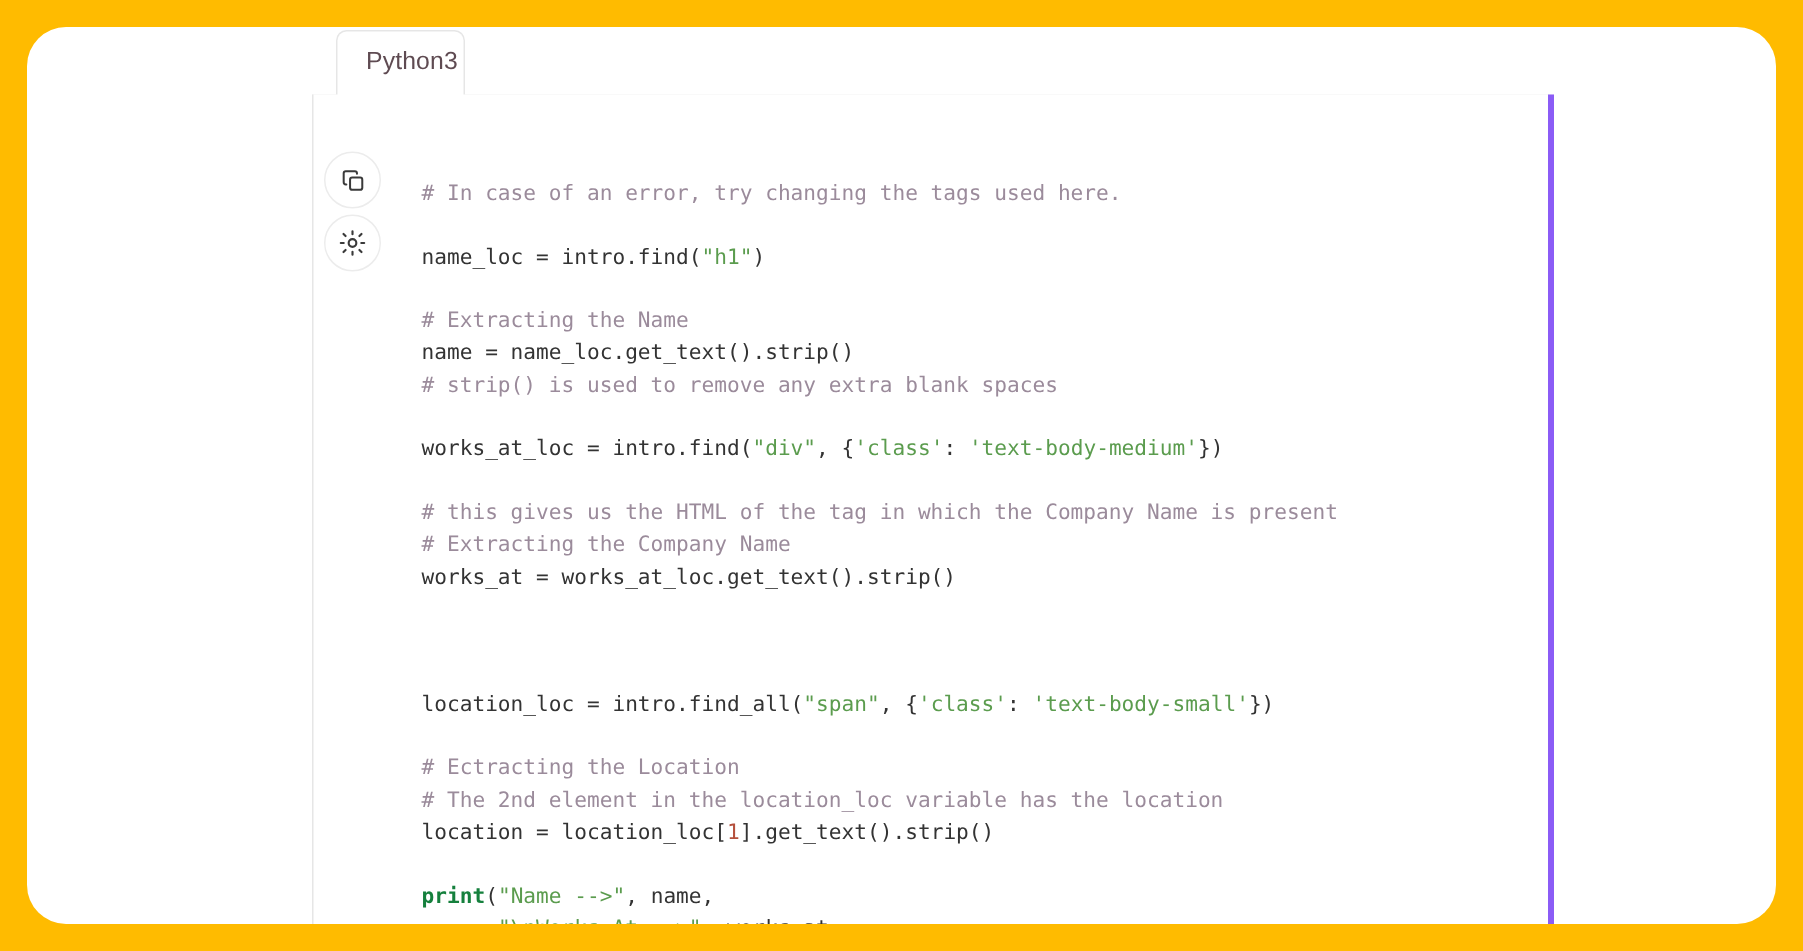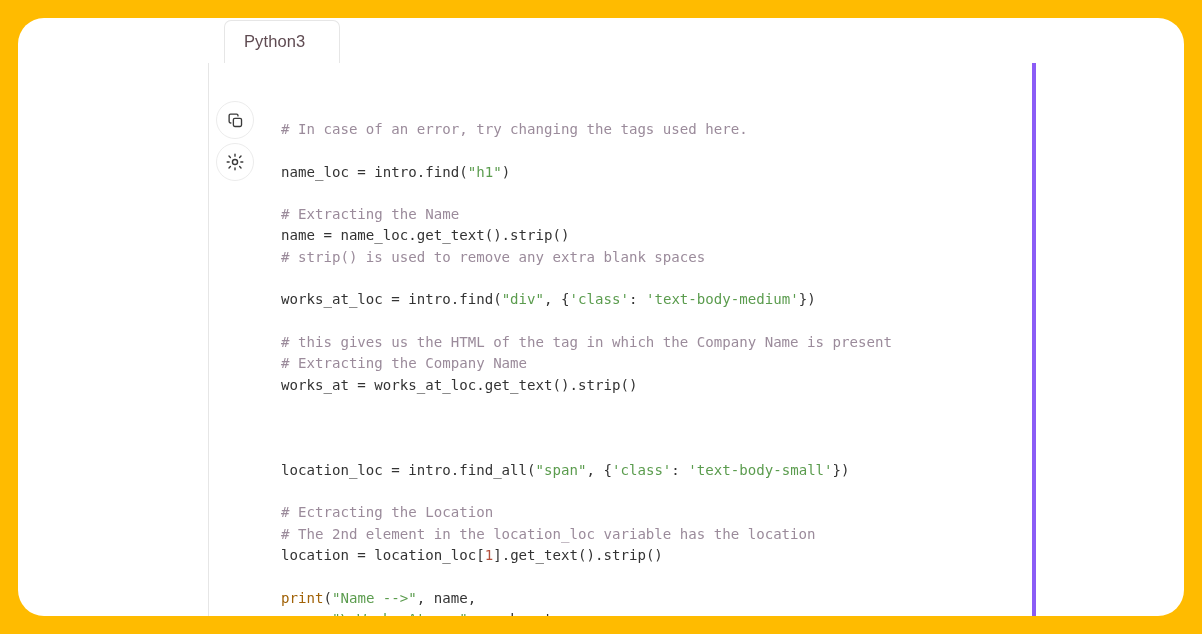--- a/index.html
+++ b/index.html
@@ -48,21 +48,21 @@
     width: 100%;
     height: 1px;
     background: #e6e6e6;
   }
   .tab {
     position: absolute;
     left: 16px;
     top: 2px;
     height: 44px;
     box-sizing: border-box;
-    padding: 11px 34px 0 19px;
+    padding: 11px 4px 0 19px;
     background: #ffffff;
     border: 1px solid #e6e6e6;
     border-bottom: none;
     border-radius: 7px 7px 0 0;
     font-size: 16.5px;
     color: #5f4b52;
     letter-spacing: .1px;
     white-space: nowrap;
   }
 
@@ -112,21 +112,21 @@
     font-size: 14.1px;
     line-height: 21.3px;
     color: #333333;
     white-space: pre;
     tab-size: 4;
   }
   .code .ln { display: block; min-height: 21.3px; }
   .cm  { color: #9b8b9b; }          
   .st  { color: #5b9c4e; }          
   .nu  { color: #b5503c; }          
-  .bi  { color: #a16207; font-weight: normal; }  
+  .bi  { color: #15803d; font-weight: bold; }  
 </style>
 </head>
 <body>
 
 <div class="frame">
   <div class="frame-inner">
 
     <div class="tabstrip">
       <div class="tabstrip-rule"></div>
       <div class="tab">Python3</div>

